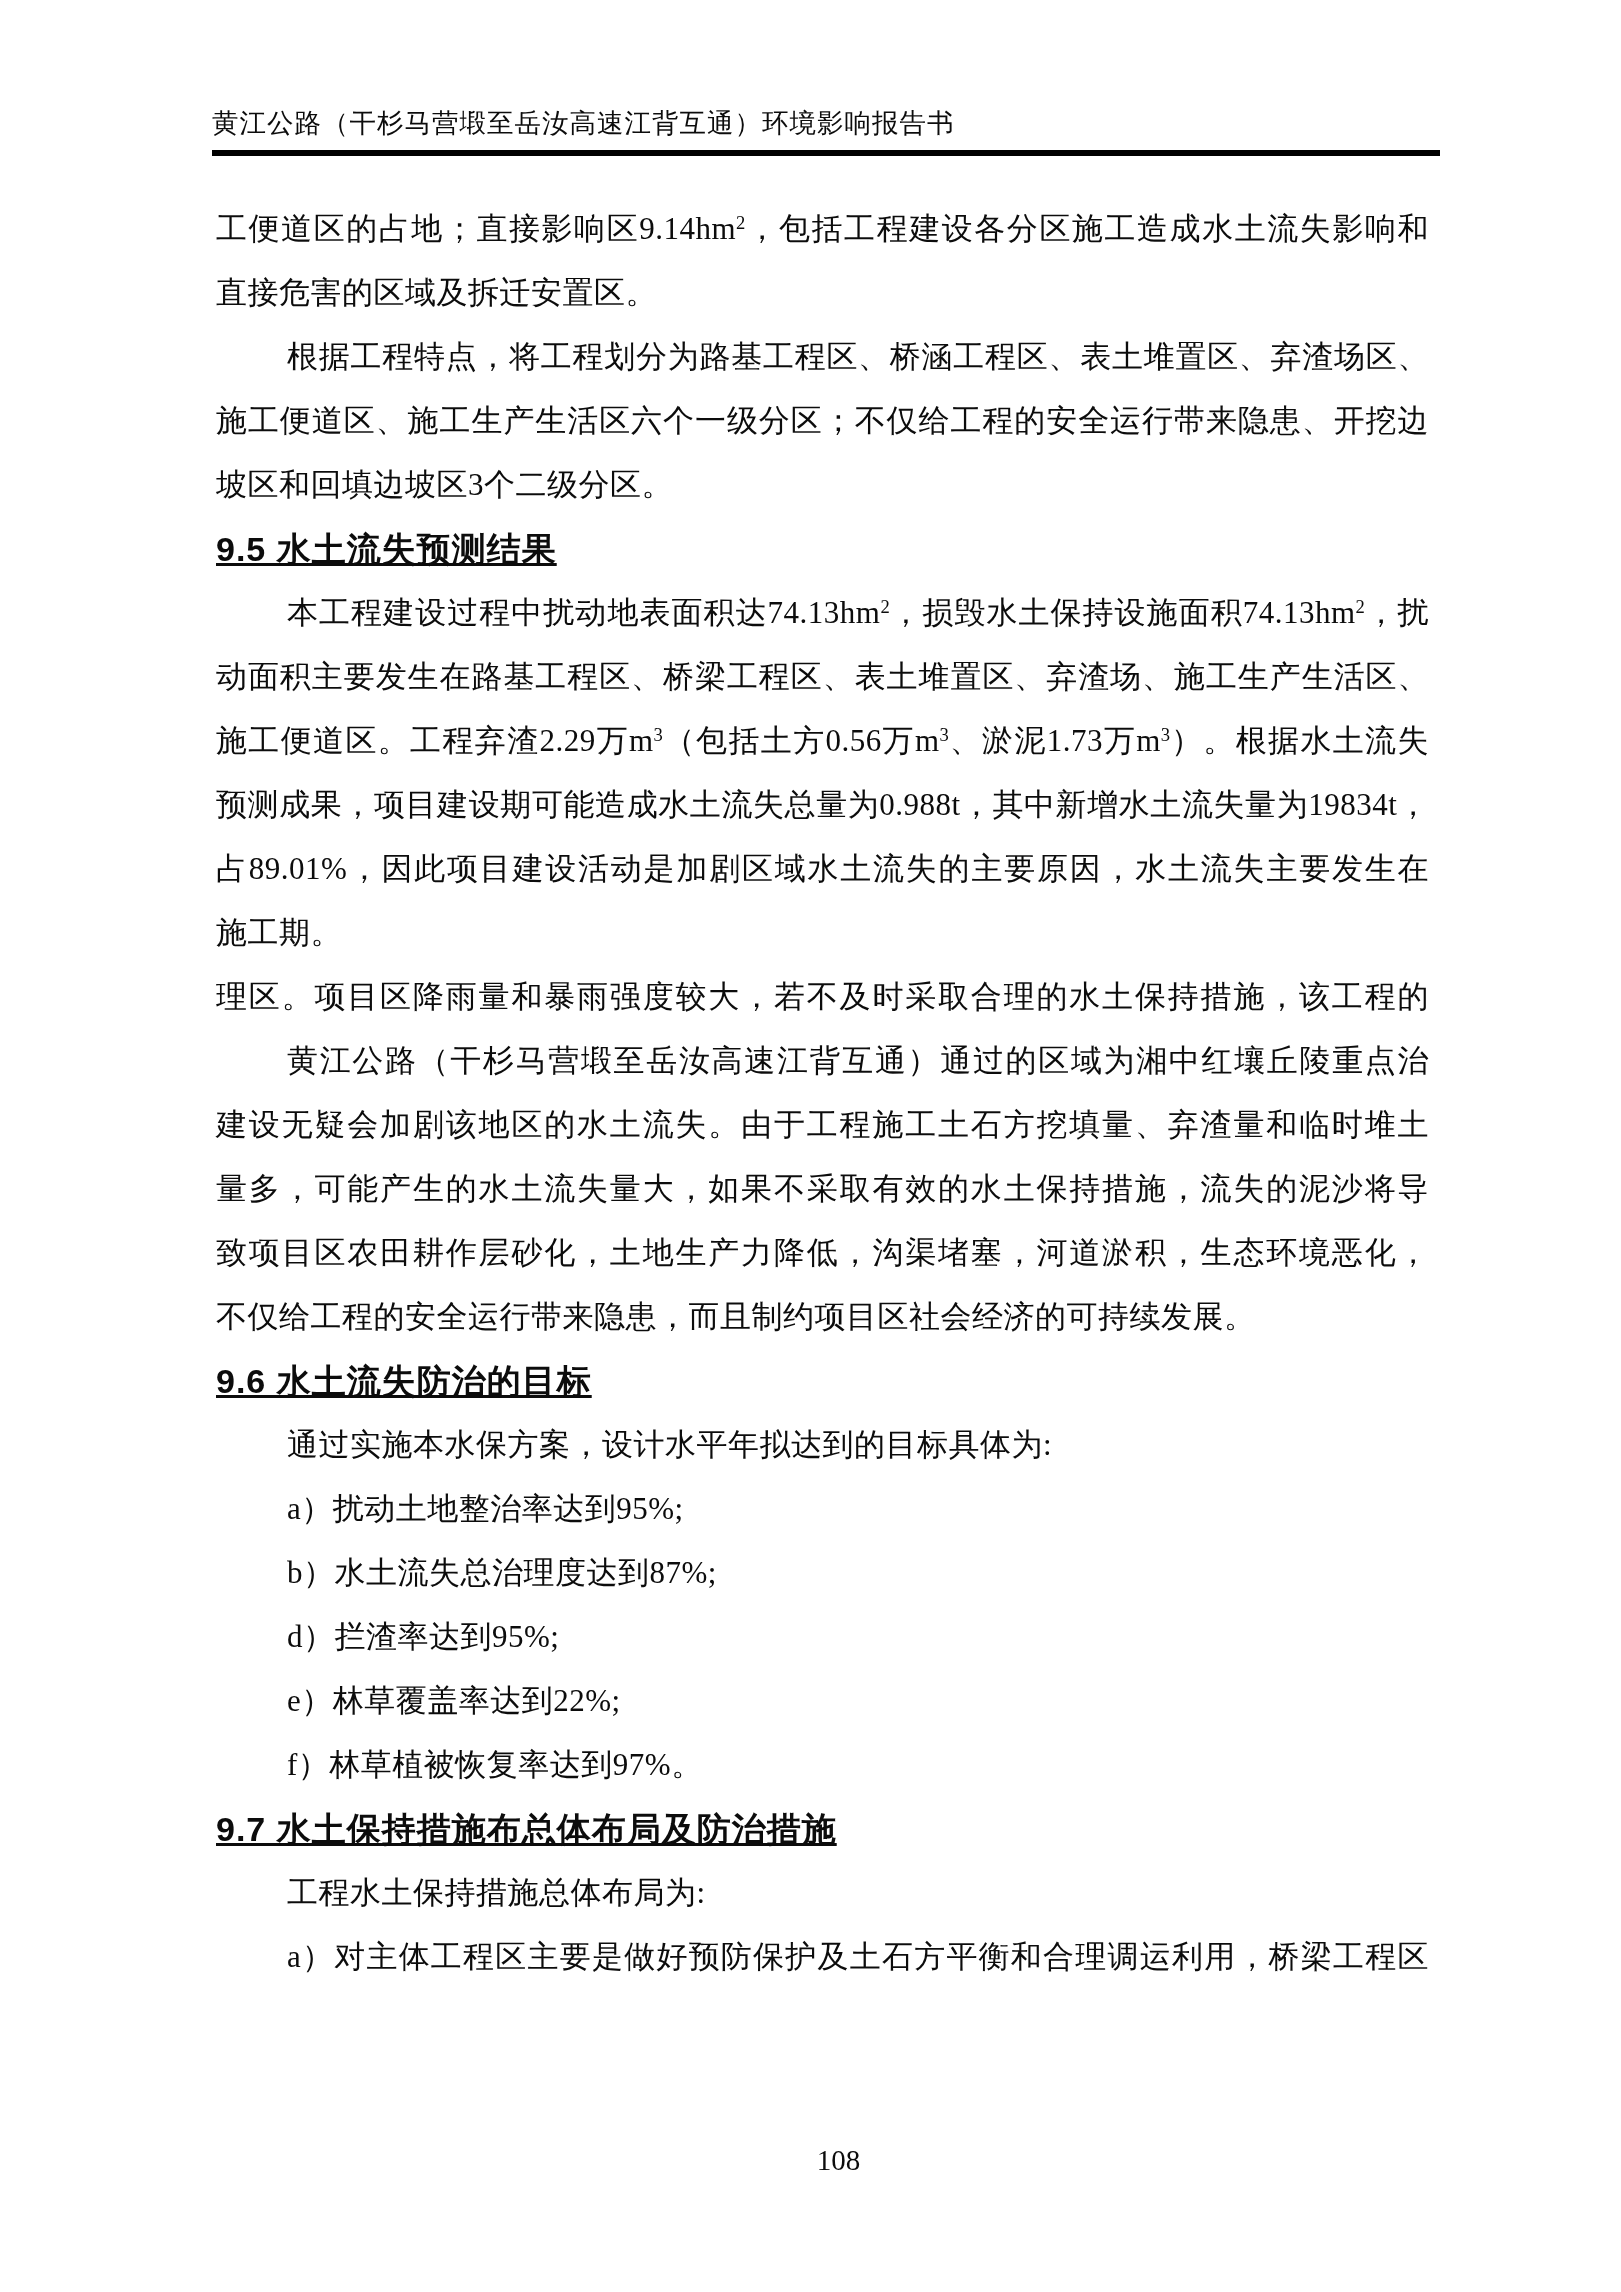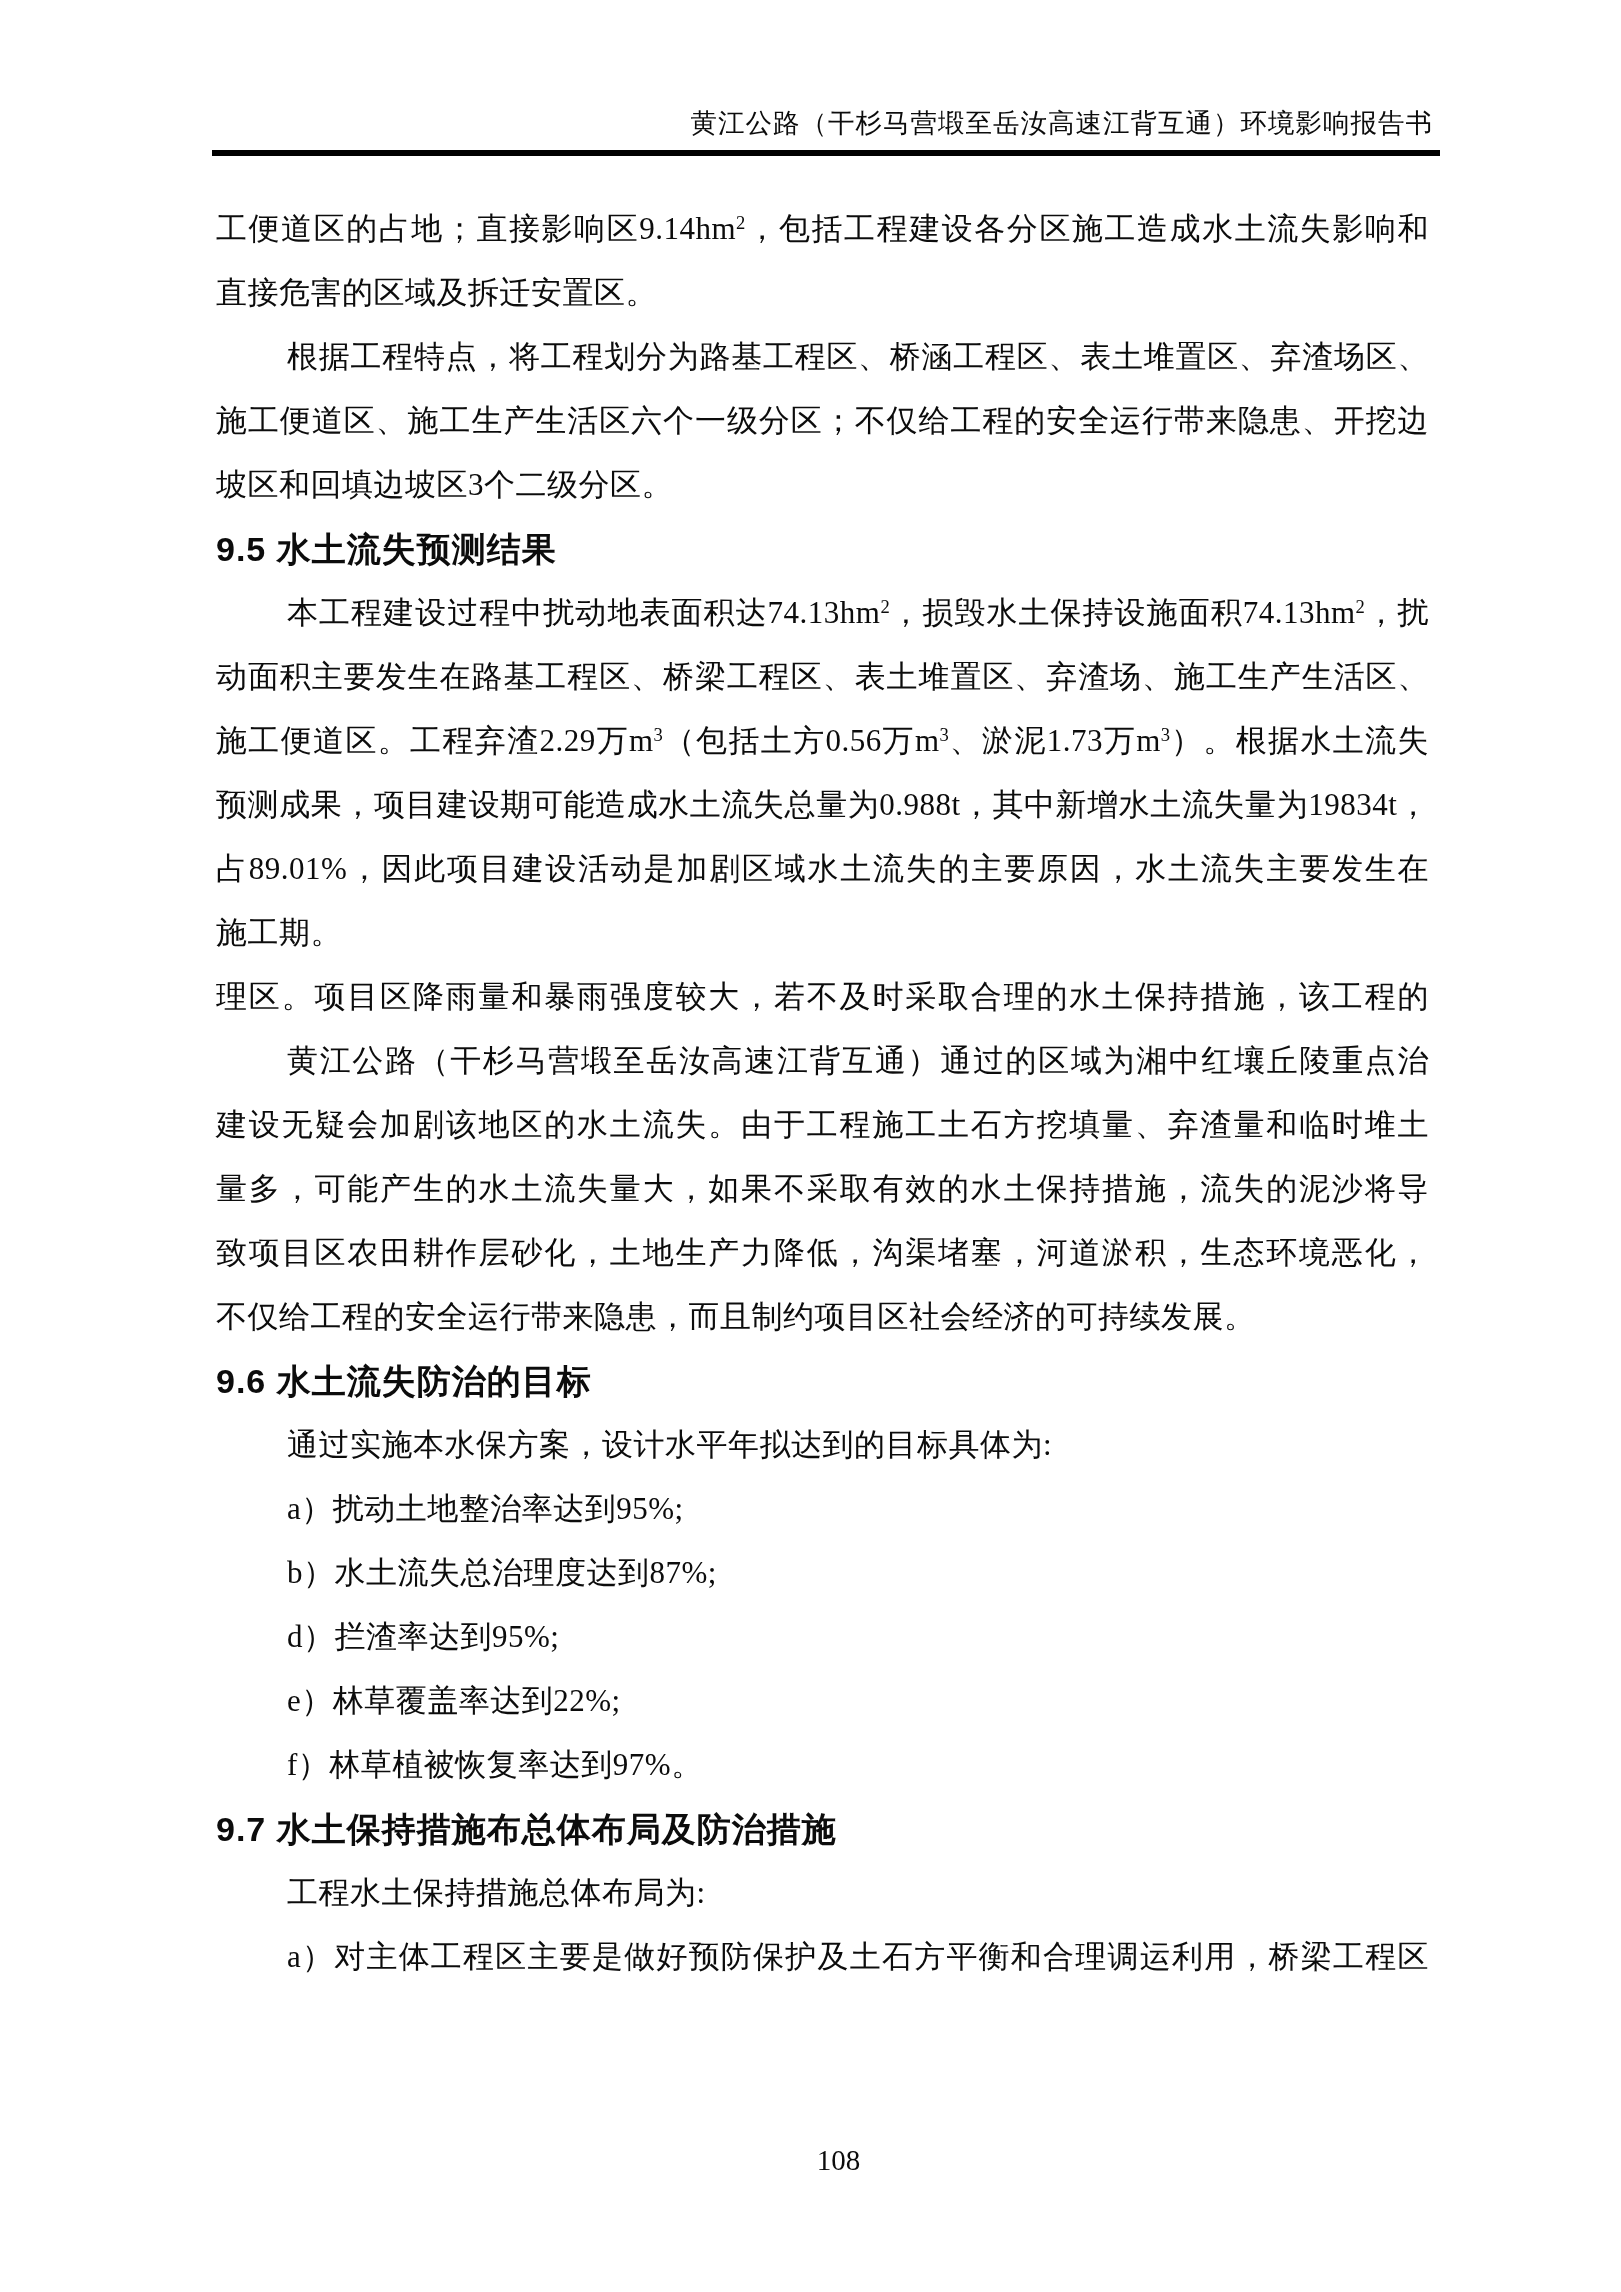--- a/index.html
+++ b/index.html
@@ -11,21 +11,20 @@
     background: #ffffff;
     color: #0c0c0c;
     font-family: "Liberation Serif", "DejaVu Serif", serif;
     overflow: hidden;
   }
   .running-header {
     position: absolute;
     left: 212px;
     top: 104px;
     width: 1221px;
-    text-align: right;
     font-size: 26.5px;
     line-height: 39px;
     letter-spacing: 1px;
     white-space: nowrap;
   }
   .header-rule {
     position: absolute;
     left: 212px;
     top: 150px;
     width: 1228px;
@@ -50,20 +49,21 @@
     text-align: justify;
     text-align-last: justify;
   }
   .line.indent { text-indent: 71px; }
   .line.item { padding-left: 71px; }
   .line.heading {
     font-family: "Liberation Sans", "DejaVu Sans", sans-serif;
     font-weight: bold;
     font-size: 34px;
     letter-spacing: 1px;
+    text-decoration: underline;
   }
   .sup {
     position: relative;
     top: -0.55em;
     font-size: 0.6em;
     letter-spacing: 0;
   }
   .page-number {
     position: absolute;
     left: 232px;

